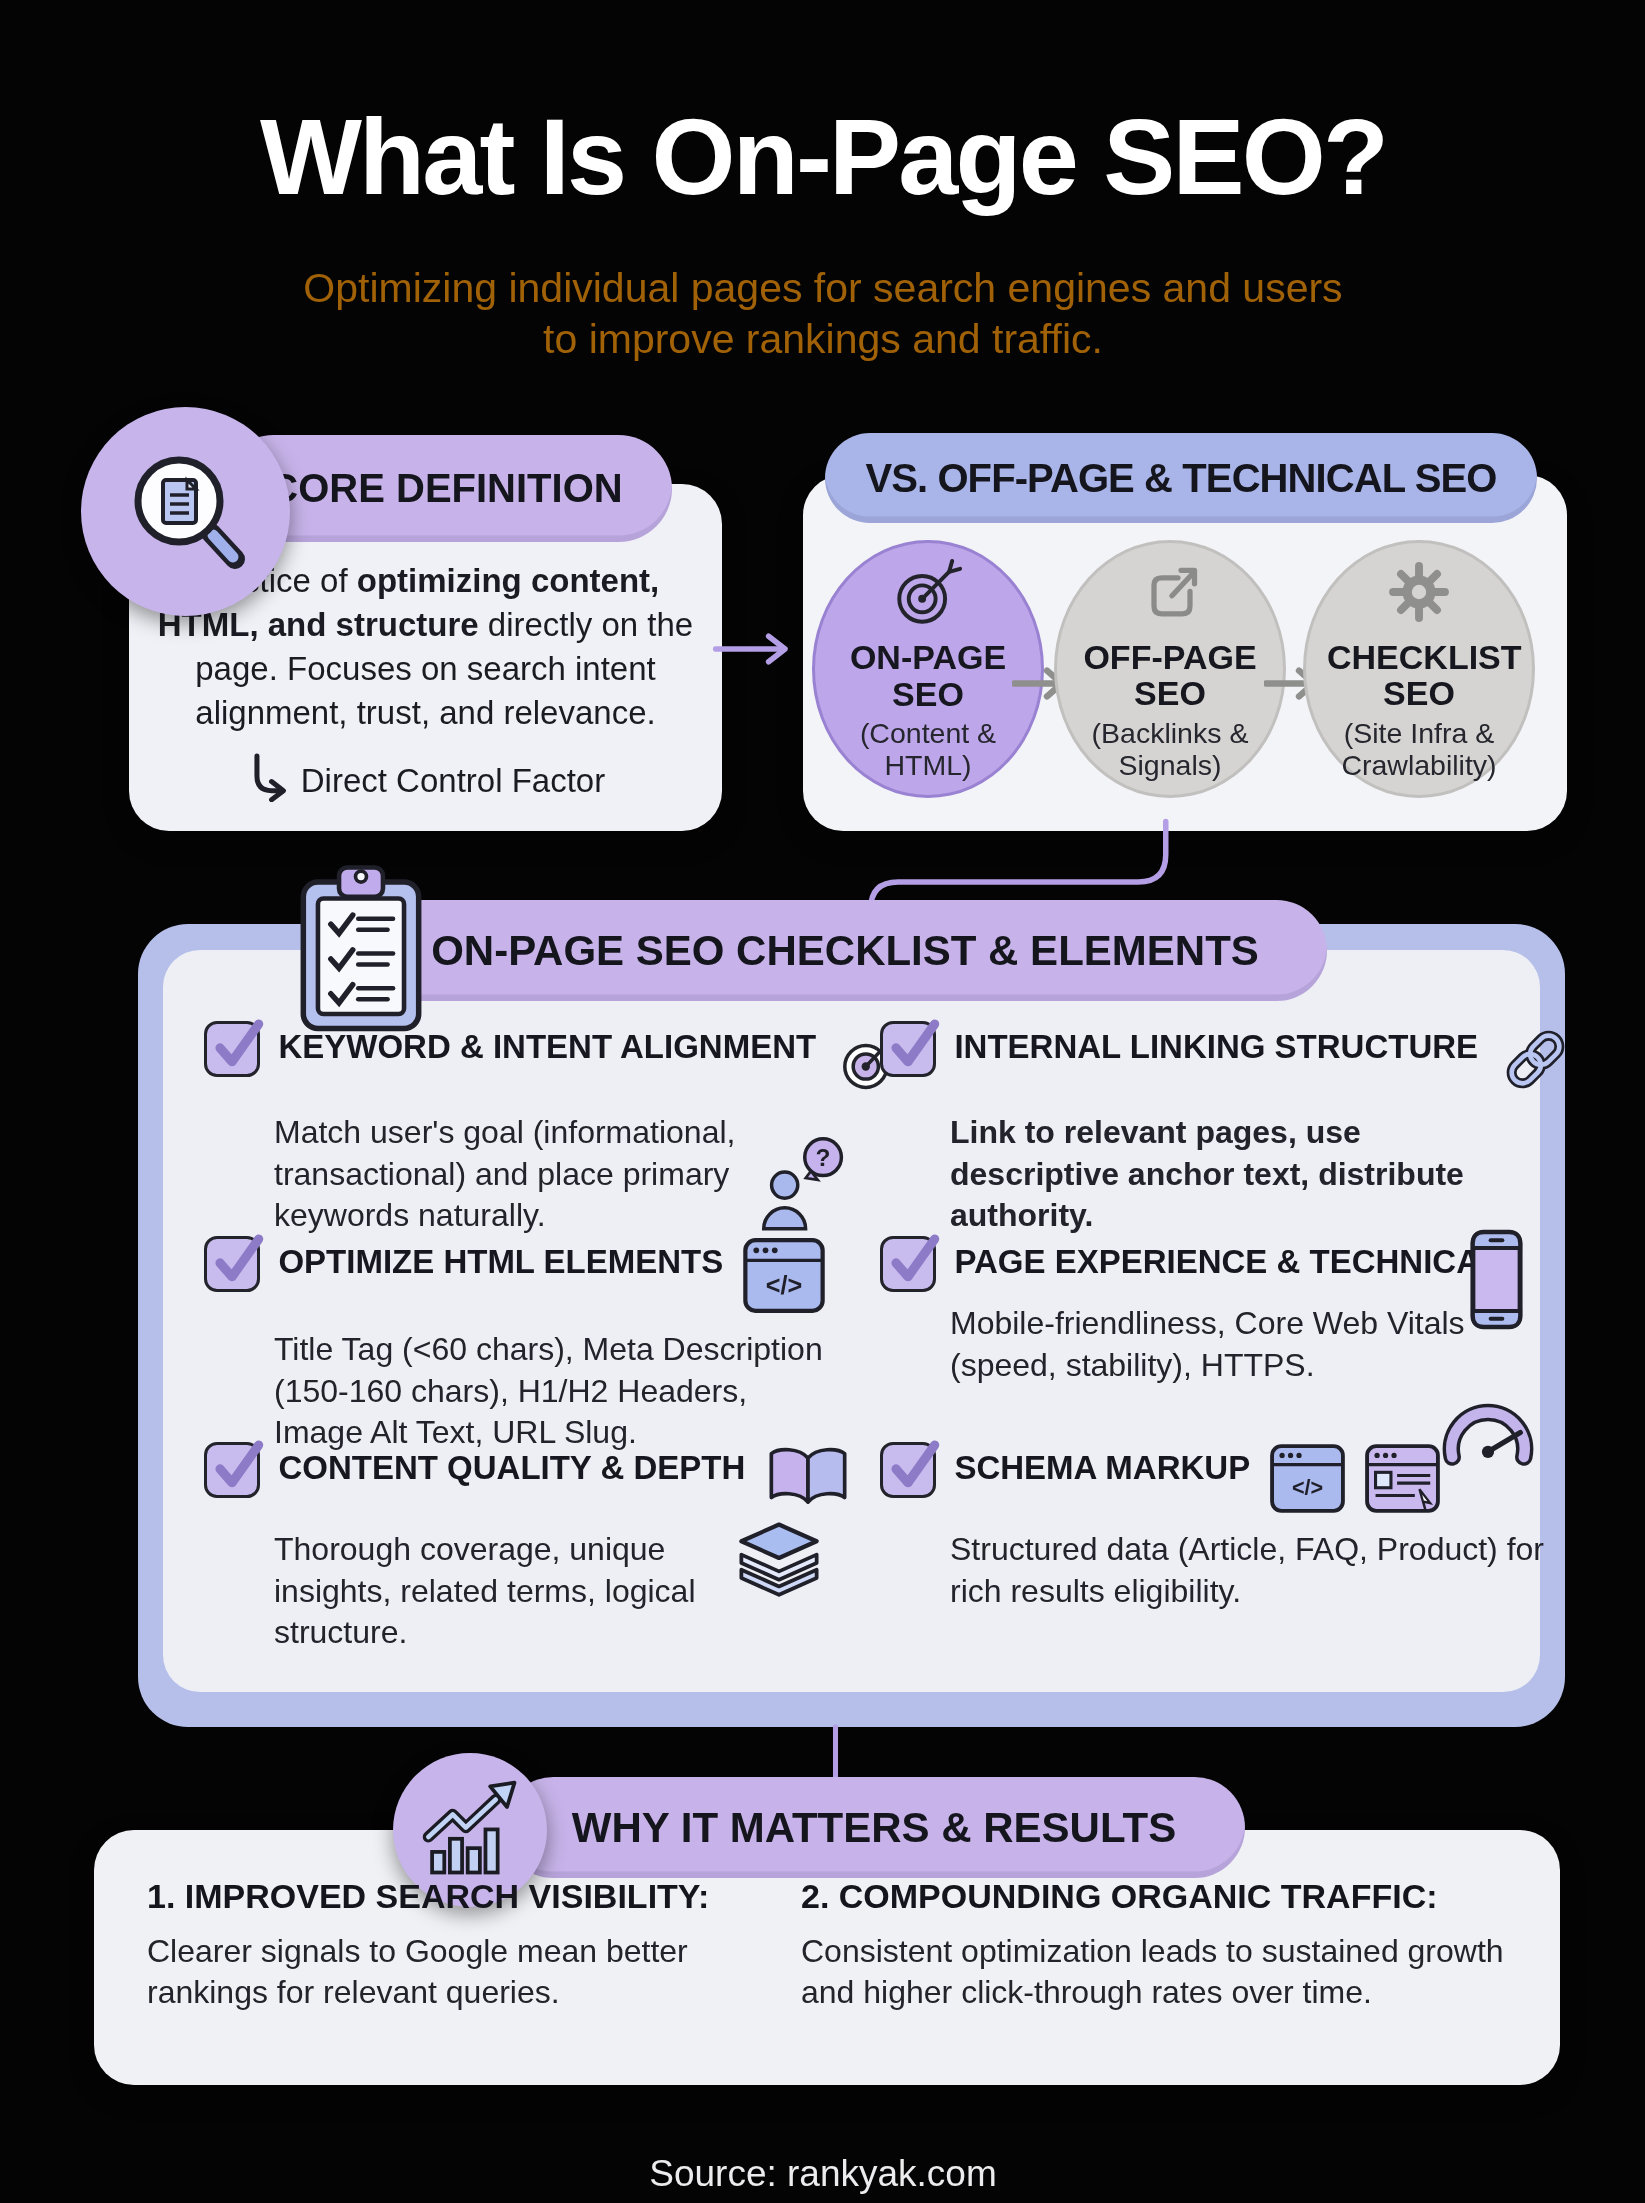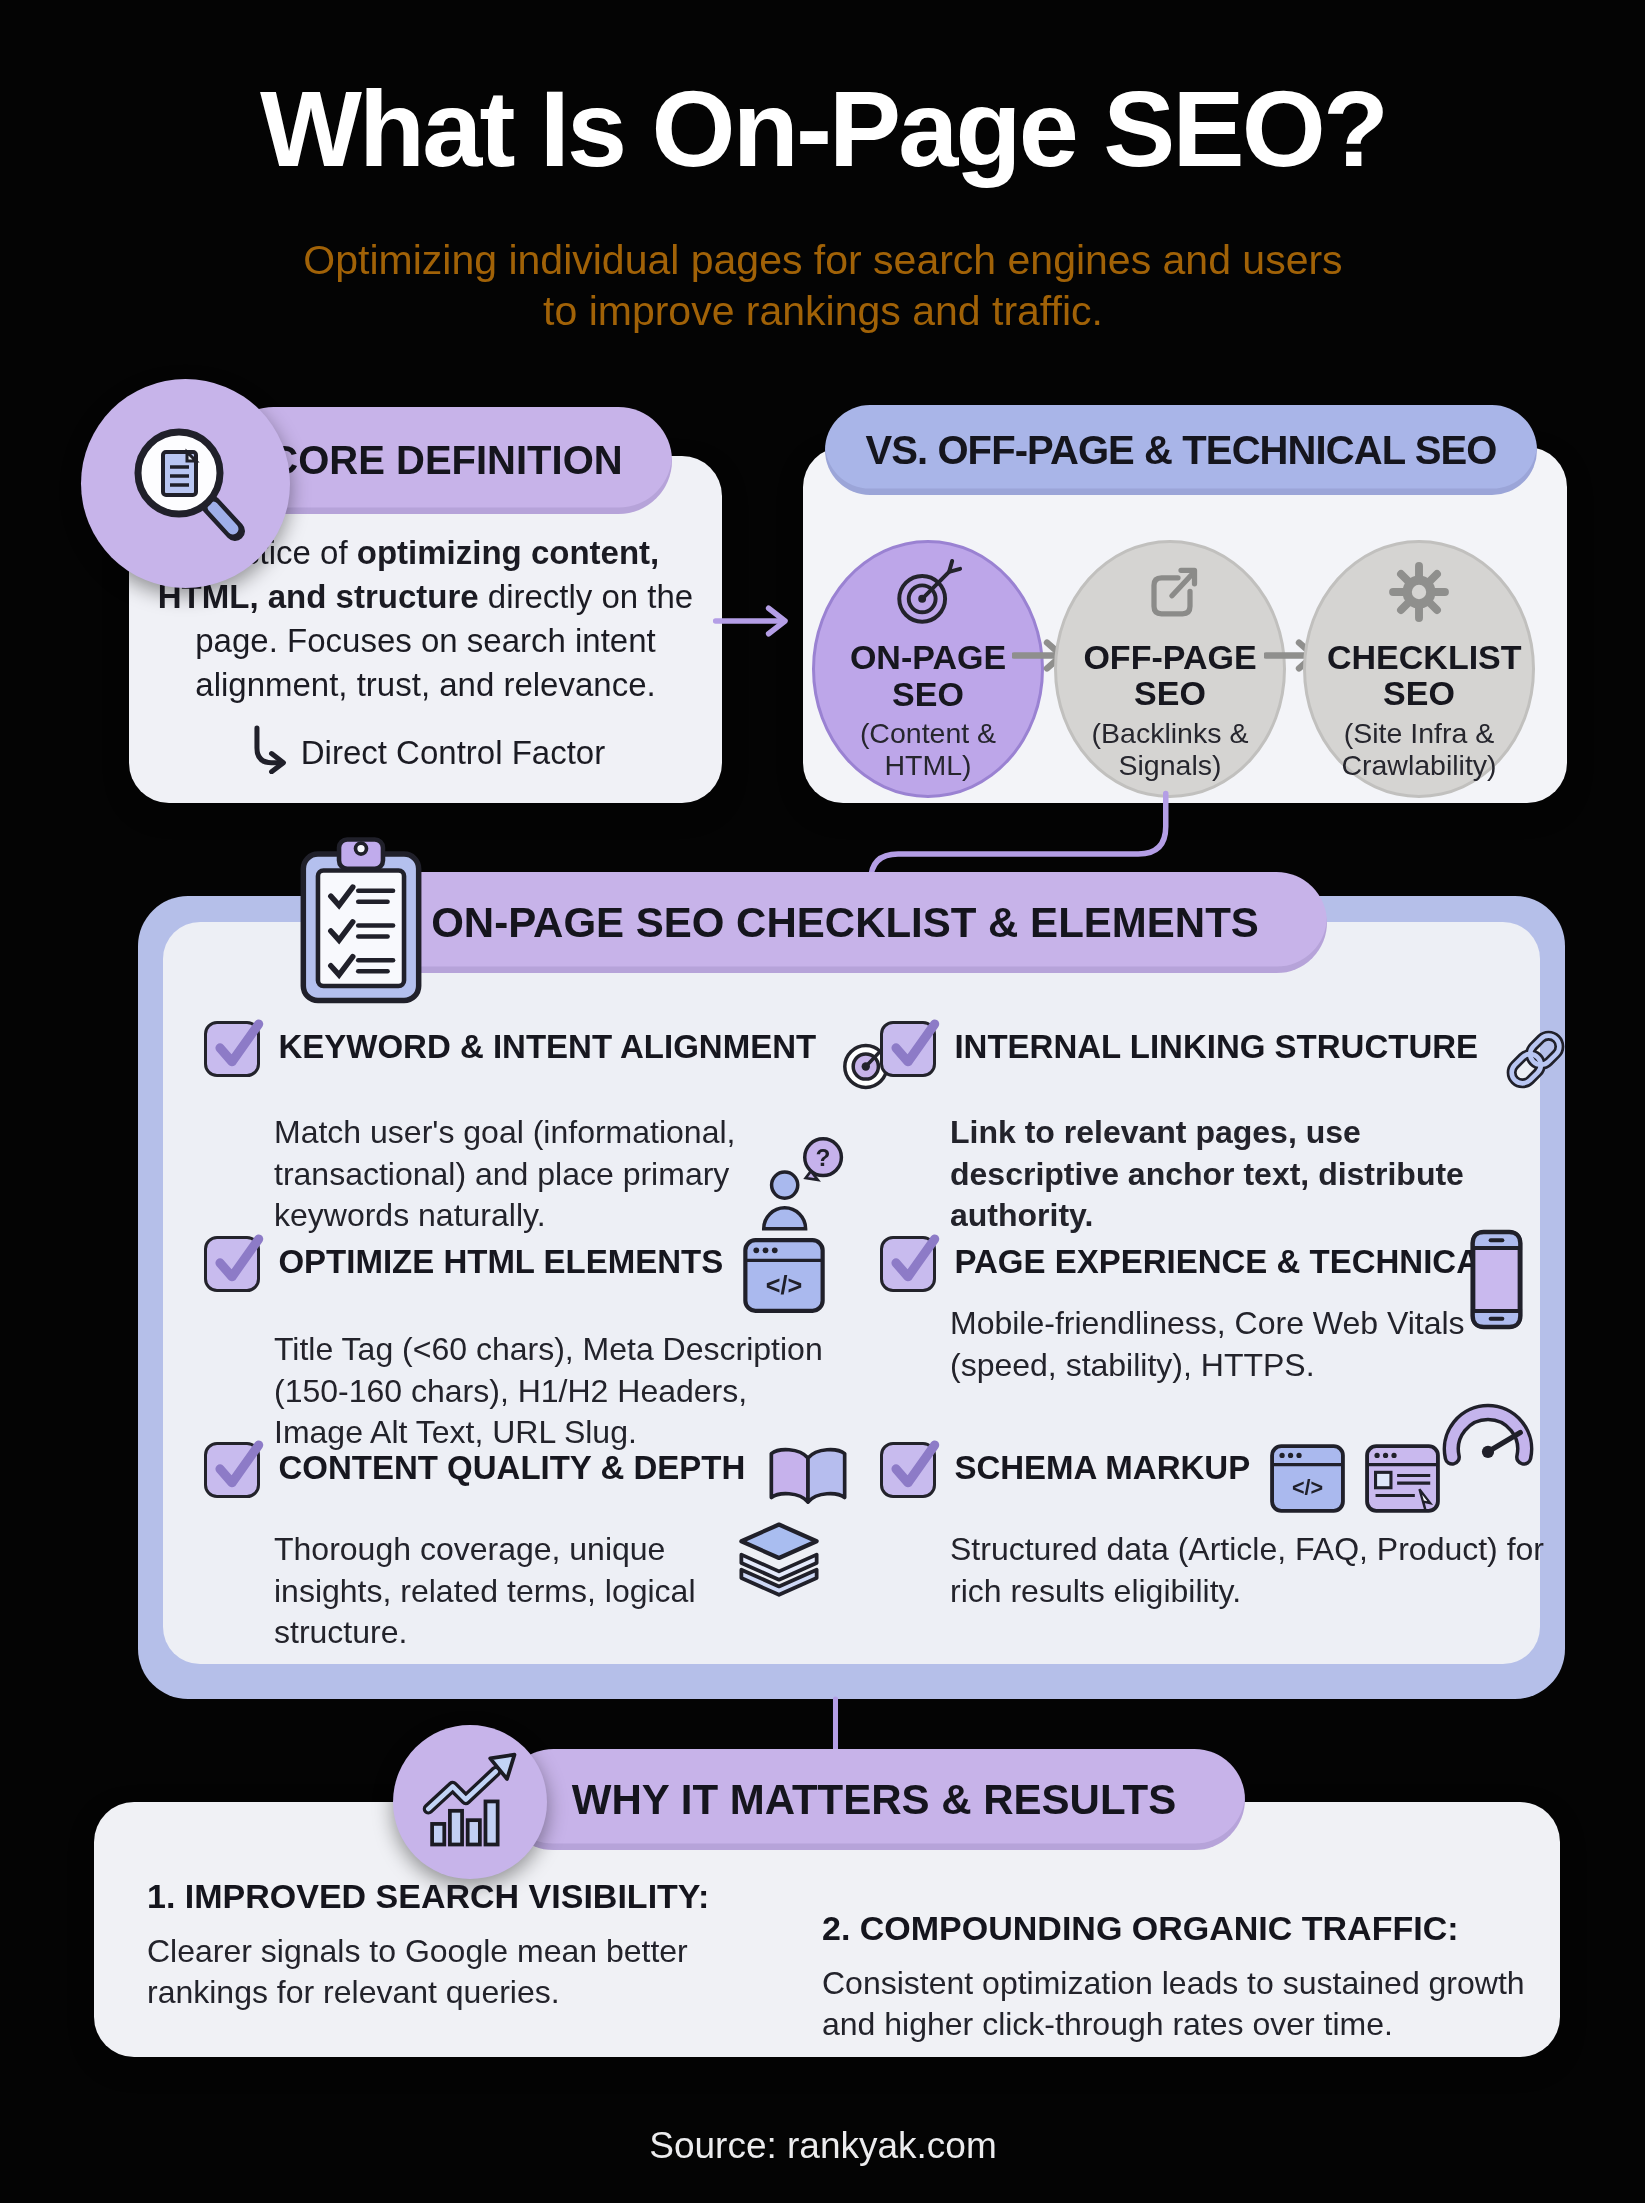--- a/index.html
+++ b/index.html
@@ -1,18 +1,18 @@
 <!DOCTYPE html>
 <html style="font-size:14.7px"><head>
 <meta charset="utf-8">
 <style>
   html,body{margin:0;padding:0;background:#000;}
   .stage{position:relative;width:1646px;height:2204px;background:#040404;overflow:hidden;
          font-family:"Liberation Sans",sans-serif;color:#17171f;}
-  .abs{position:absolute;}
+  .abs{position:absolute;margin-top:28px;}
 
   
   .page-title{left:0;right:0;top:66px;text-align:center;font-size:108px;font-weight:700;
               color:#ffffff;letter-spacing:-2.8px;}
   .subtitle{left:0;right:0;top:235px;text-align:center;font-size:41px;line-height:1.24;
             color:#a16207;font-weight:400;}
 
   
   .card{background:#f0f1f6;border-radius:40px;box-shadow:0 9.2px 24px rgba(0,0,0,.35);}
   .pill{display:flex;align-items:center;justify-content:center;font-weight:700;color:#15151d;
@@ -64,21 +64,21 @@
   .side-icon{position:absolute;z-index:6;}
 
   
   .why-card{left:94px;top:1802px;width:1466px;height:255px;background:#f0f1f5;z-index:1;}
   .why-pill{left:503px;top:1749px;width:742px;height:101px;font-size:42px;z-index:3;}
   .why-badge{left:393px;top:1725px;width:154px;height:154px;z-index:4;}
   .why-point{position:absolute;top:1877px;z-index:5;}
   .why-point-title{font-size:34px;font-weight:700;color:#15151d;}
   .why-point-desc{margin-top:14.7px;font-size:32px;line-height:1.30;color:#23232b;}
   .wp1{left:147px;} .wp1 .why-point-desc{width:597px;}
-  .wp2{left:822px;margin-top:32px;} .wp2 .why-point-desc{width:748px;}
+  .wp2{left:801px;} .wp2 .why-point-desc{width:748px;}
 
   .footer{left:0;right:0;top:2125px;text-align:center;font-size:37px;color:#ececee;}
 
   .arrow{z-index:2;}
   svg text{font-family:"Liberation Sans",sans-serif;}
 </style>
 </head>
 <body>
 
 <div class="stage">

